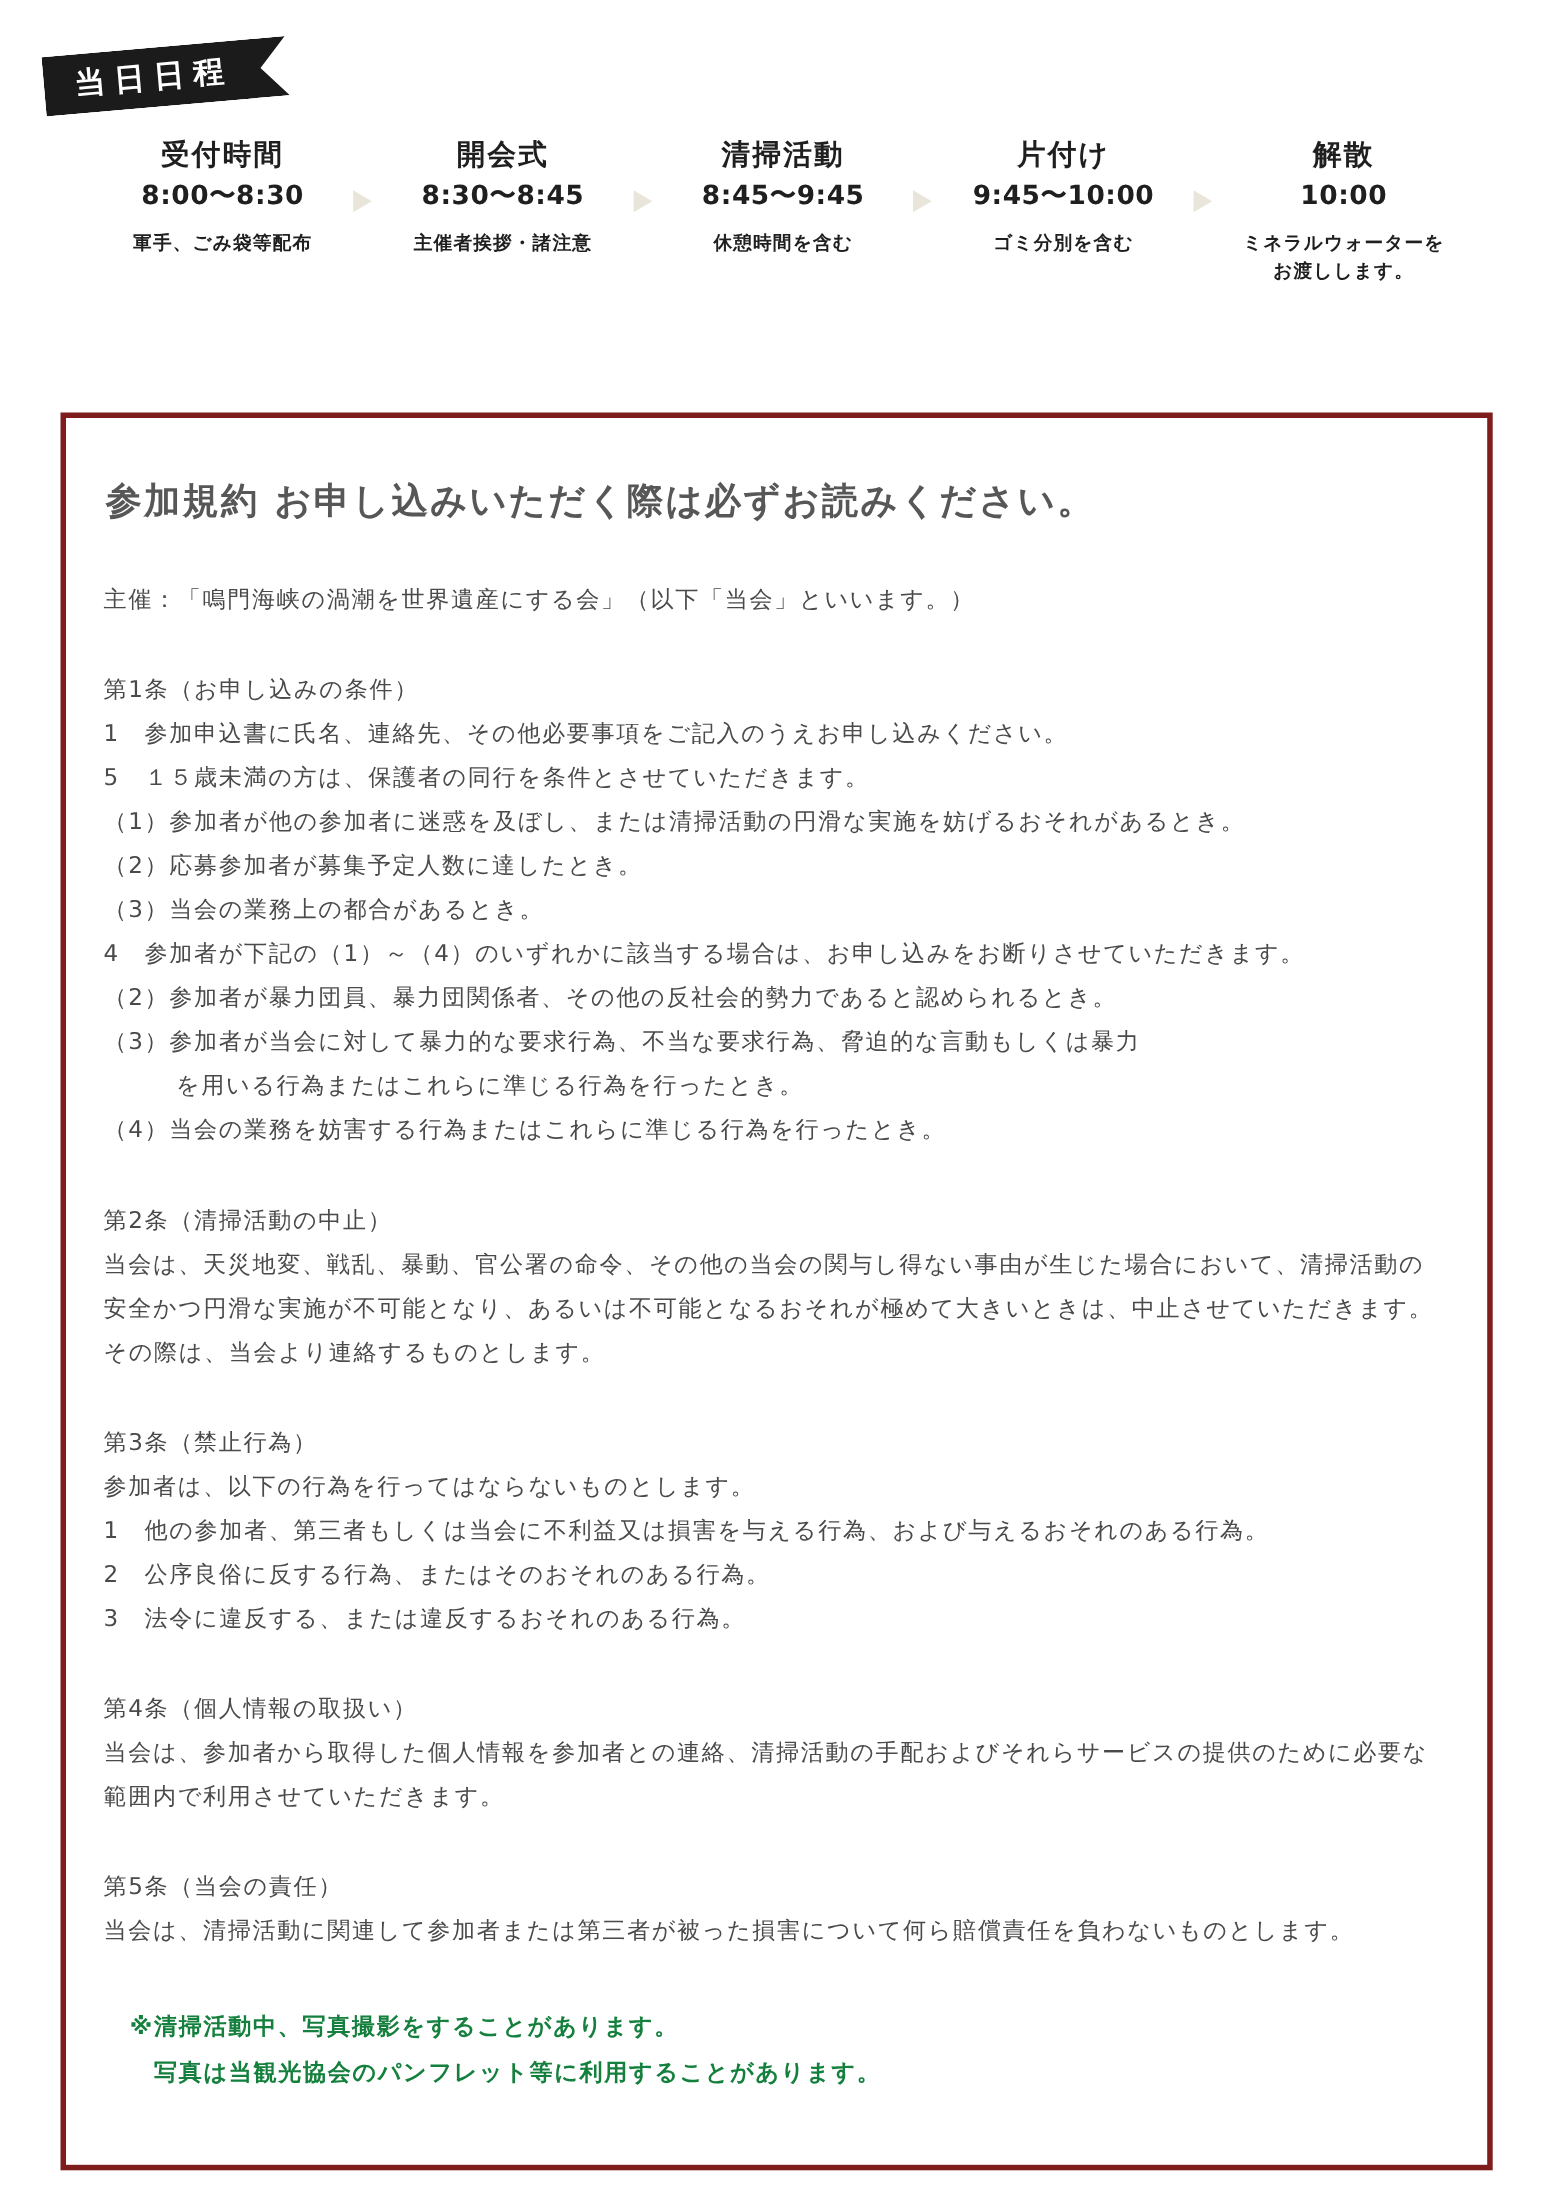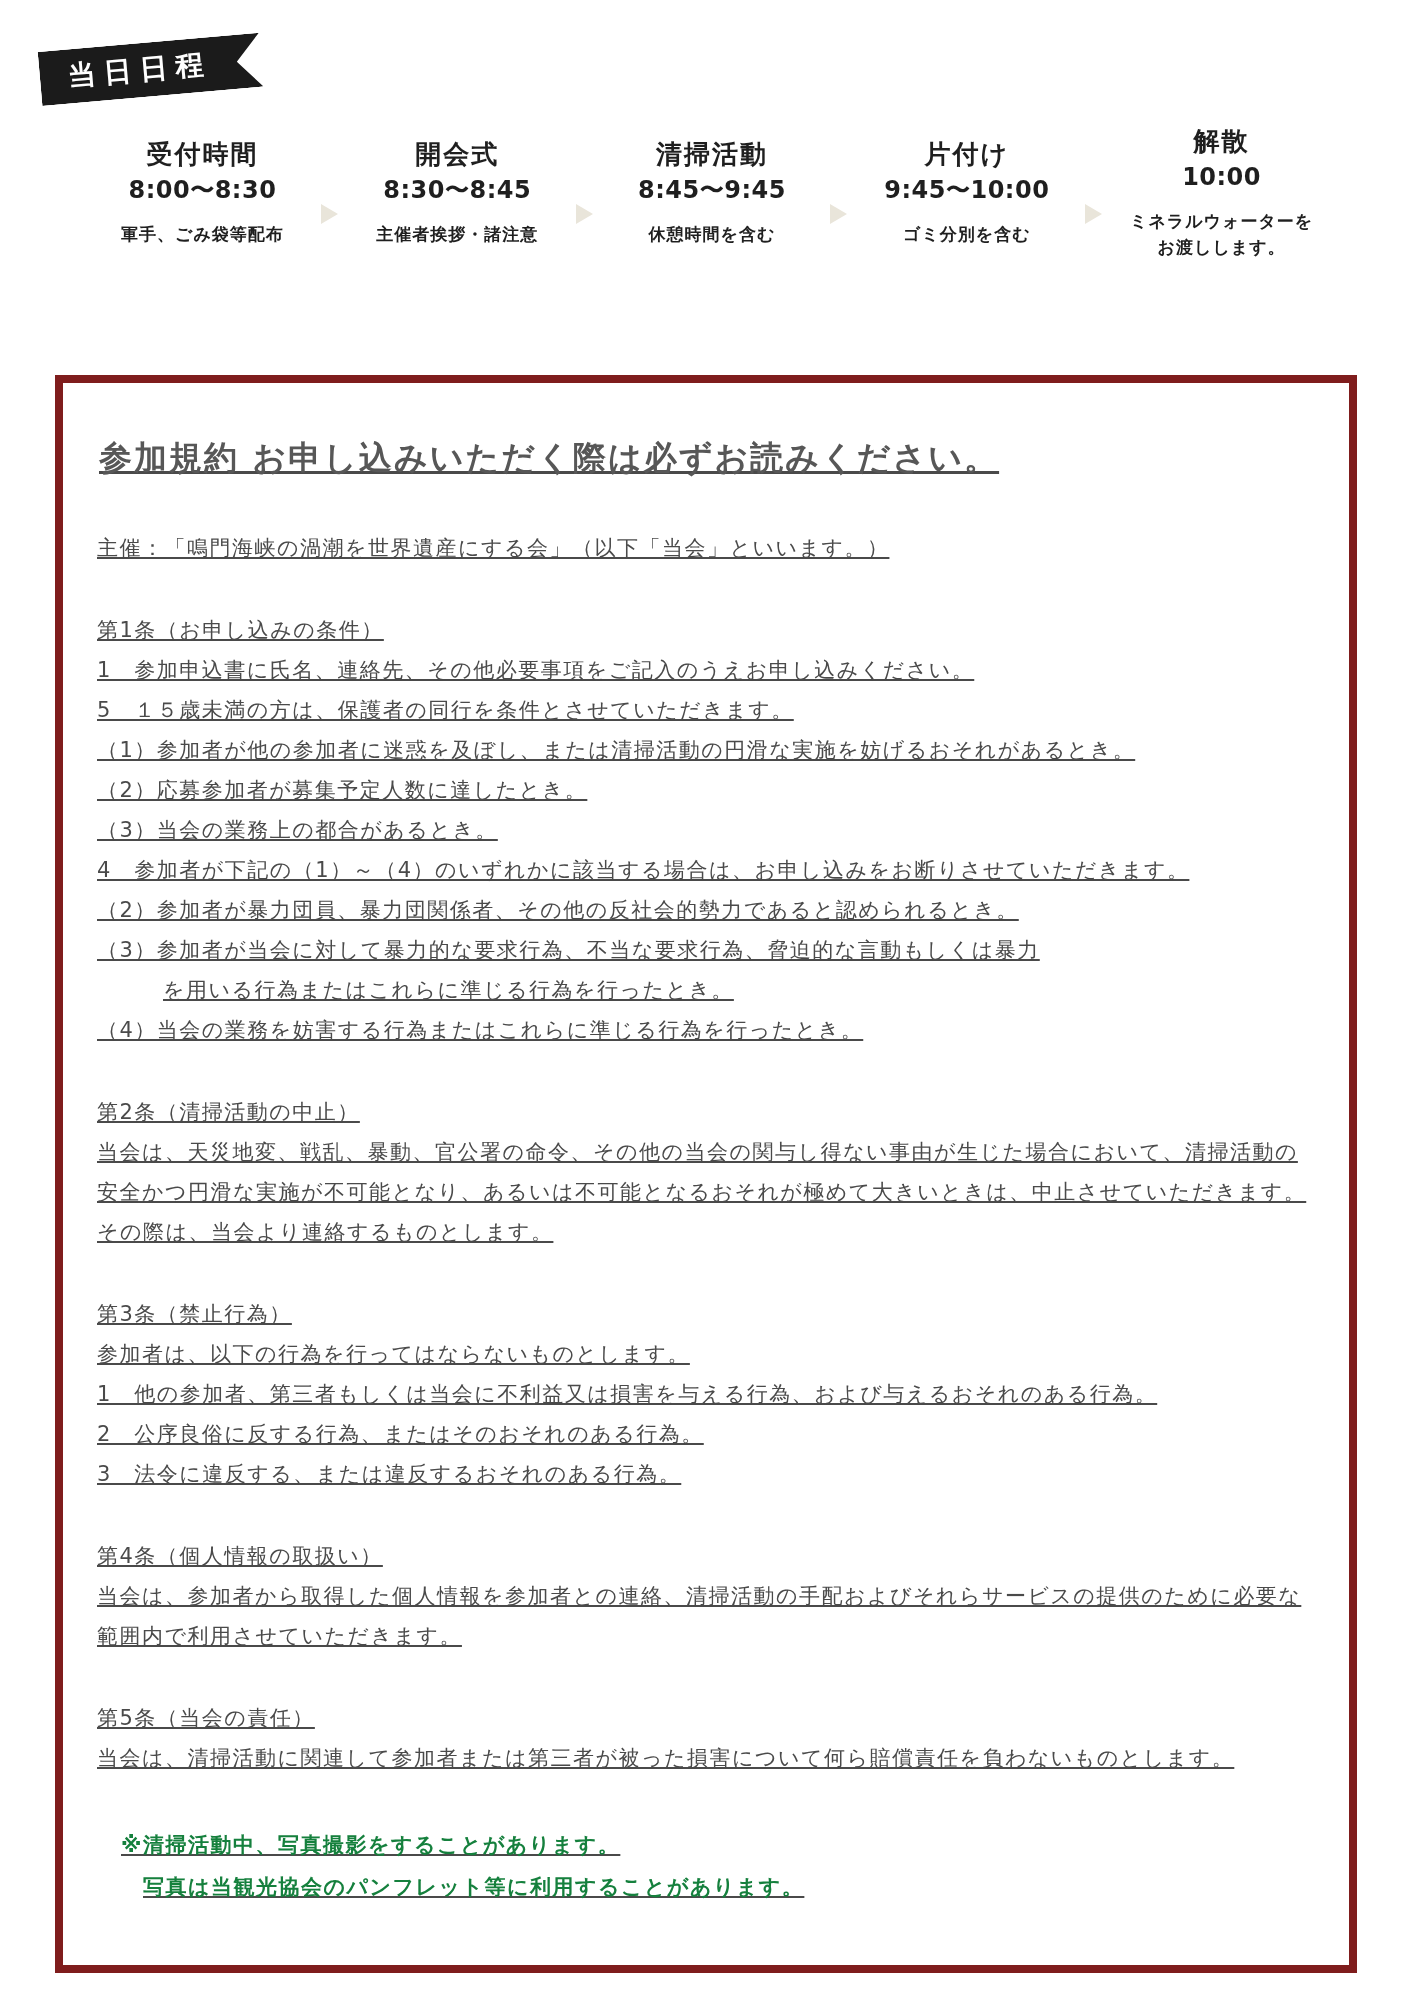--- a/index.html
+++ b/index.html
@@ -10,32 +10,32 @@
   .banner{
     position:absolute;left:40px;top:52px;width:222px;height:54px;
     background:#1b1b1b;color:#ffffff;
     transform:rotate(-5deg);transform-origin:left center;
     clip-path:polygon(0 0,100% 0,89% 50%,100% 100%,0 100%);
     display:flex;align-items:center;justify-content:center;
   }
   .banner-label{font-size:28px;font-weight:bold;letter-spacing:8px;padding-right:22px;}
 
   
-  .timeline{position:absolute;top:126px;left:88px;right:78px;display:flex;align-items:center;}
+  .timeline{position:absolute;top:126px;left:88px;right:78px;display:flex;align-items:flex-start;}
   .stage{flex:1;text-align:center;color:#1f1f1f;}
   .stage-title{font-size:26px;font-weight:bold;letter-spacing:2px;line-height:1.2;}
   .stage-time{font-size:24px;font-weight:bold;letter-spacing:0.5px;margin-top:6px;line-height:1.2;}
   .stage-note{font-size:17px;font-weight:bold;letter-spacing:1px;margin-top:16px;line-height:1.55;white-space:pre-line;}
   .arrow{flex:0 0 auto;margin-top:42px;width:26px;display:flex;justify-content:center;}
 
   
   .rules-box{
     position:absolute;left:55px;right:57px;top:375px;bottom:27px;
-    border:8px solid #7f1d1d;box-sizing:border-box;
-    padding:42px 36px 40px 34px;color:#4a4a4a;text-decoration:underline;
+    border:5px solid #7f1d1d;box-sizing:border-box;
+    padding:42px 36px 40px 34px;color:#4a4a4a;
   }
   .rules-title{font-size:33px;font-weight:bold;color:#575757;letter-spacing:2px;margin:12px 0 48px 2px;line-height:1.3;}
   .rules-body{font-size:21px;letter-spacing:1.5px;}
   .line{margin:0;line-height:40px;}
   .sec-head{margin-top:42px;}
   .cont{padding-left:66px;}
   .notes{margin-top:46px;padding-left:24px;}
   .note-line{margin:0;line-height:42px;font-size:21px;font-weight:bold;color:#15803d;letter-spacing:1.5px;}
   .note-2{padding-left:22px;}
 </style>

